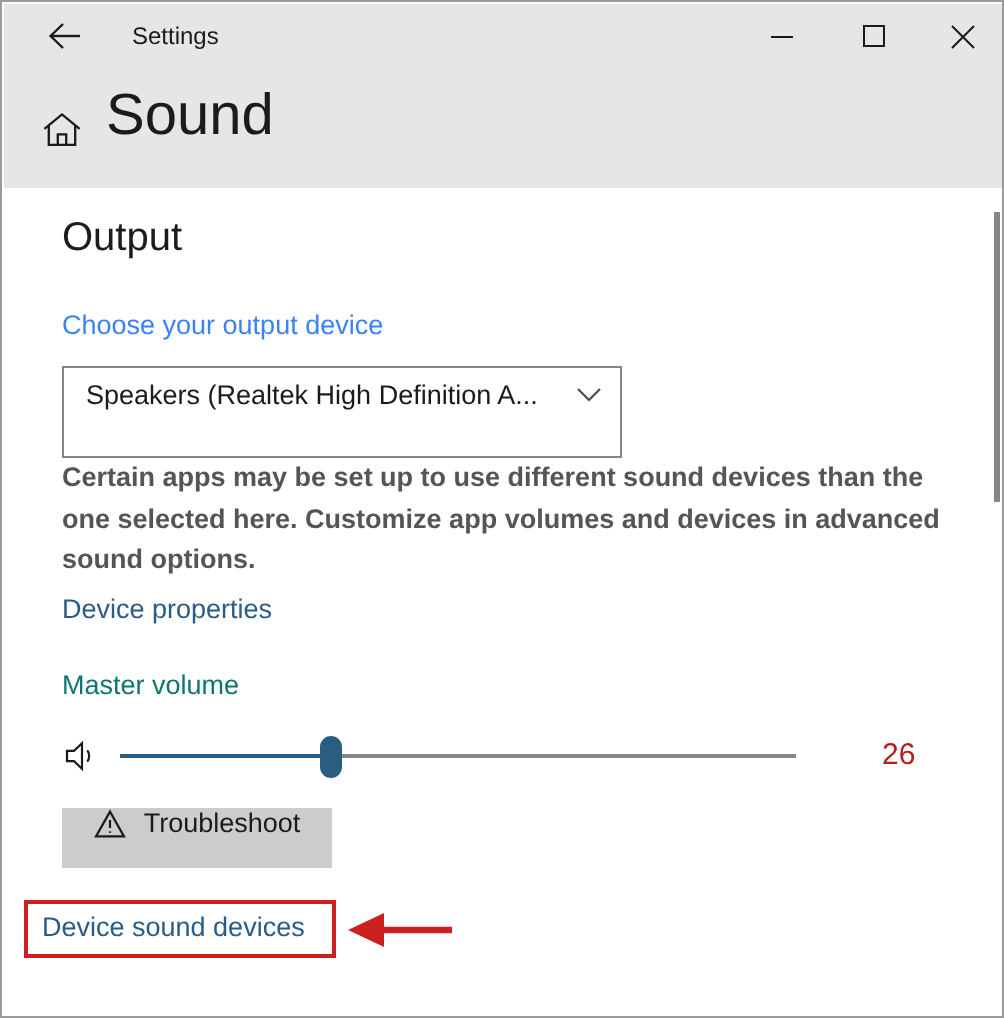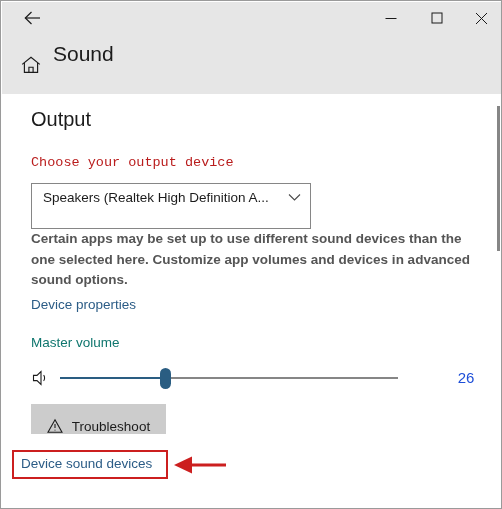--- a/index.html
+++ b/index.html
@@ -72,21 +72,21 @@
   #home-icon {
     position: absolute;
     left: 17px; top: 19px;
     width: 24px; height: 24px;
     color: #1b1b1b;
   }
   #home-icon svg { display: block; }
   #page-title {
     position: absolute;
     left: 51px; top: 8px;
-    font-size: 21px;
+    font-size: 29px;
     font-weight: 400;
     color: #1b1b1b;
     letter-spacing: 0px;
     white-space: nowrap;
   }
 
   
   #content {
     position: absolute;
     left: 1px; top: 93px;
@@ -99,23 +99,22 @@
     position: absolute;
     left: 17px; top: 14px;
     font-size: 20px;
     color: #1b1b1b;
     white-space: nowrap;
   }
   #output-device-label {
     position: absolute;
     left: 17px; top: 61px;
     font-size: 13.5px;
-    color: #b91c1c;
-    white-space: nowrap;
-    font-family: Liberation Mono, monospace;
+    color: #3b82f6;
+    white-space: nowrap;
   }
   #output-device-select {
     position: absolute;
     left: 17px; top: 89px;
     width: 280px; height: 46px;
     box-sizing: border-box;
     border: 1px solid #868686;
     background: #ffffff;
   }
   #output-device-value {
@@ -196,32 +195,31 @@
     left: 100px; top: 8px;
     width: 11px; height: 21px;
     border-radius: 6px;
     background: #2a5d82;
   }
   #volume-value {
     position: absolute;
     left: 410px; top: 0px;
     width: 50px; height: 36px;
     line-height: 36px;
-    text-align: center;
     font-size: 15px;
-    color: #1d4ed8;
+    color: #b91c1c;
   }
 
   #troubleshoot-button {
     position: absolute;
     left: 17px; top: 310px;
     width: 135px; height: 30px;
     background: #cccccc;
     display: flex;
-    align-items: flex-end;
+    align-items: flex-start;
     justify-content: center;
     gap: 9px;
   }
   #warning-icon { width: 16px; height: 16px; color: #1b1b1b; display: block; }
   #troubleshoot-label {
     font-size: 13.5px;
     color: #1b1b1b;
     white-space: nowrap;
   }
 
@@ -275,20 +273,21 @@
 
   <div id="titlebar">
     <div id="back-button">
       <span>
         <svg width="17" height="14" viewBox="0 0 17 14" fill="none" stroke="currentColor" stroke-width="1.2">
           <path d="M16 7 H1.5"></path>
           <path d="M7.5 1 L1.3 7 L7.5 13"></path>
         </svg>
       </span>
     </div>
+    <div id="titlebar-title">Settings</div>
 
     <div class="wincontrol" id="btn-min">
       <span>
         <svg width="12" height="12" viewBox="0 0 12 12" stroke="currentColor" stroke-width="1">
           <path d="M0.5 6.5 H11.5"></path>
         </svg>
       </span>
     </div>
     <div class="wincontrol" id="btn-max">
       <span>

